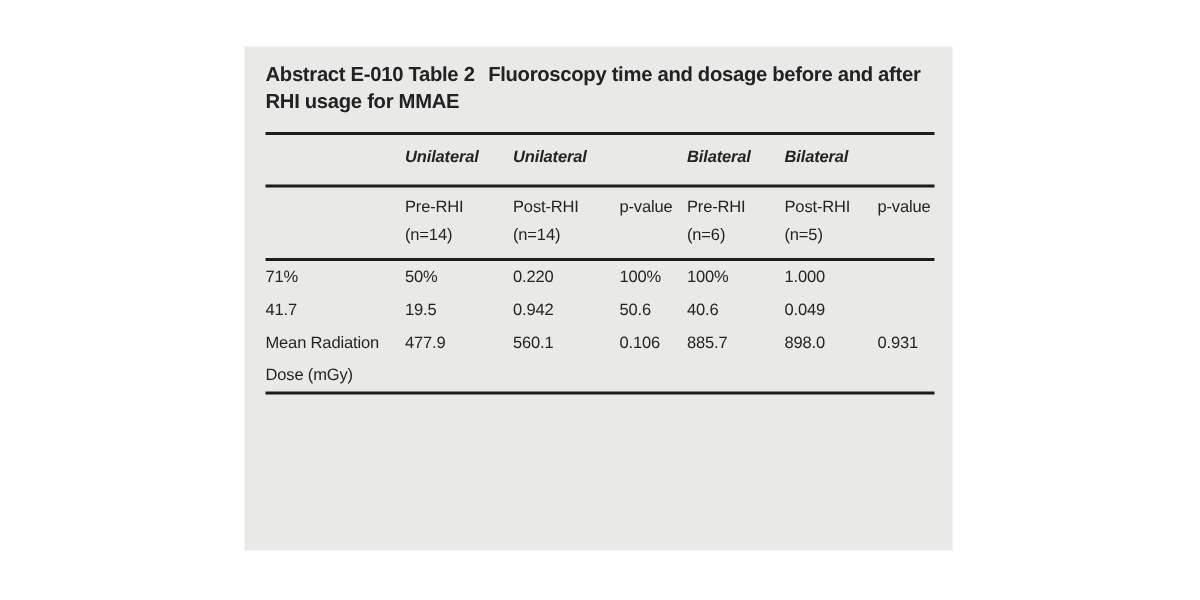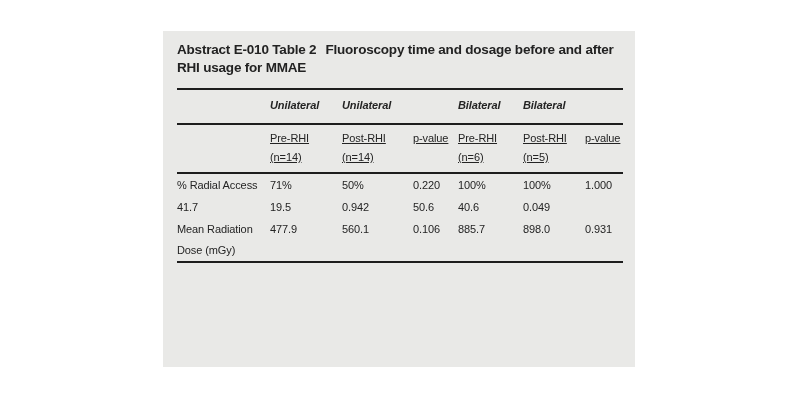--- a/index.html
+++ b/index.html
@@ -18,21 +18,21 @@
   .title-caption{margin-left:9px;}
   .rule{height:2px;background:#1d1d1d;}
   .grid{
     display:grid;grid-template-columns:93px 72px 71px 45px 65px 62px 38px;
     box-sizing:border-box;
   }
   .cell{font-size:11px;letter-spacing:-0.1px;overflow:hidden;}
   .ghead{height:33px;}
   .ghead .cell{padding-top:9px;font-weight:700;font-style:italic;}
   .subhead{height:47px;padding-top:4px;}
-  .subhead .cell .ln{line-height:19px;text-decoration:underline;}
+  .subhead .cell .ln{line-height:19px;}
   .brow{padding-top:1px;}
   .brow .cell .ln{line-height:21px;}
 </style>
 </head>
 <body>
 
 <div class="page">
   <div class="panel">
     <div class="title">
       <span class="title-bold">Abstract E-010 Table 2</span><span class="title-caption">Fluoroscopy time and dosage before and after RHI usage for MMAE</span>
@@ -85,23 +85,20 @@
           <div class="cell">
             <div class="ln">Post-RHI</div>
             <div class="ln">(n=5)</div>
           </div>
           <div class="cell">
             <div class="ln">p-value</div>
           </div>
         </div>
         <div class="rule"></div>
         <div class="grid brow">
-          <div class="cell">
-            <div class="ln">% Radial Access</div>
-          </div>
           <div class="cell">
             <div class="ln">71%</div>
           </div>
           <div class="cell">
             <div class="ln">50%</div>
           </div>
           <div class="cell">
             <div class="ln">0.220</div>
           </div>
           <div class="cell">

